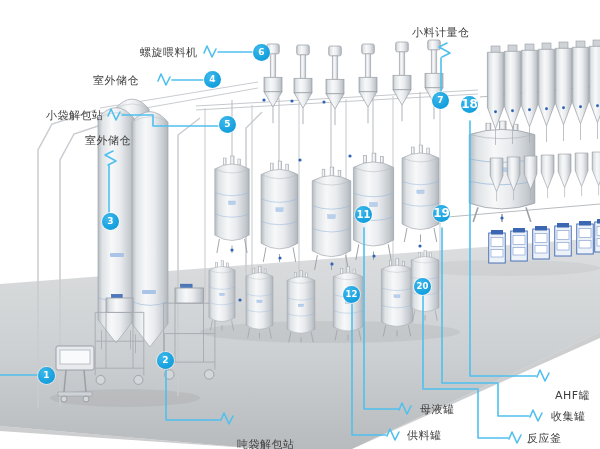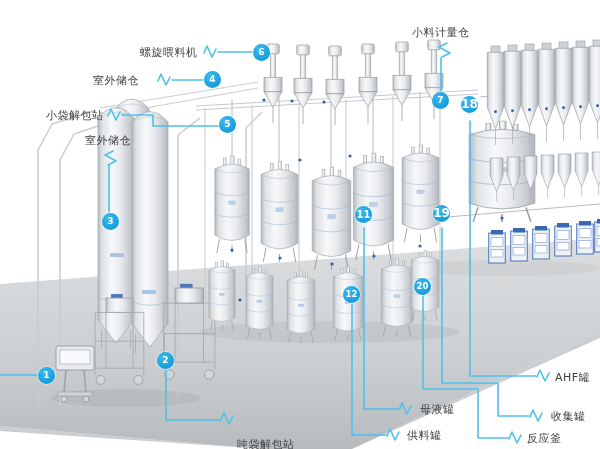--- a/index.html
+++ b/index.html
@@ -255,17 +255,17 @@
   <div class="callout" style="left:414px;top:278px;font-size:8.5px">20</div>
 
   <div class="lbl r" style="left:140px;top:45px;width:60px">螺旋喂料机</div>
   <div class="lbl r" style="left:93px;top:73px;width:58px">室外储仓</div>
   <div class="lbl r" style="left:46px;top:108px;width:58px">小袋解包站</div>
   <div class="lbl" style="left:85px;top:133px">室外储仓</div>
   <div class="lbl" style="left:412px;top:25px">小料计量仓</div>
   <div class="lbl" style="left:237px;top:437px">吨袋解包站</div>
   <div class="lbl" style="left:420px;top:402px">母液罐</div>
   <div class="lbl" style="left:407px;top:428px">供料罐</div>
-  <div class="lbl" style="left:555px;top:370px">AHF罐</div>
+  <div class="lbl" style="left:555px;top:388px">AHF罐</div>
   <div class="lbl" style="left:551px;top:409px">收集罐</div>
   <div class="lbl" style="left:527px;top:431px">反应釜</div>
 
 </div>
 
 </body></html>

